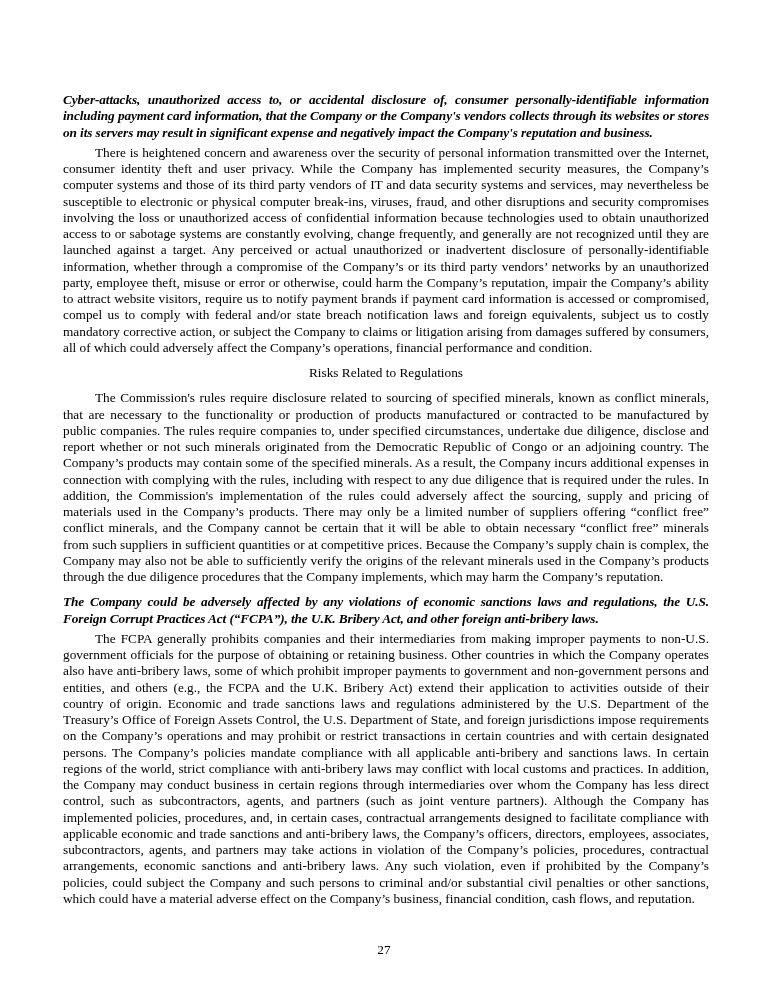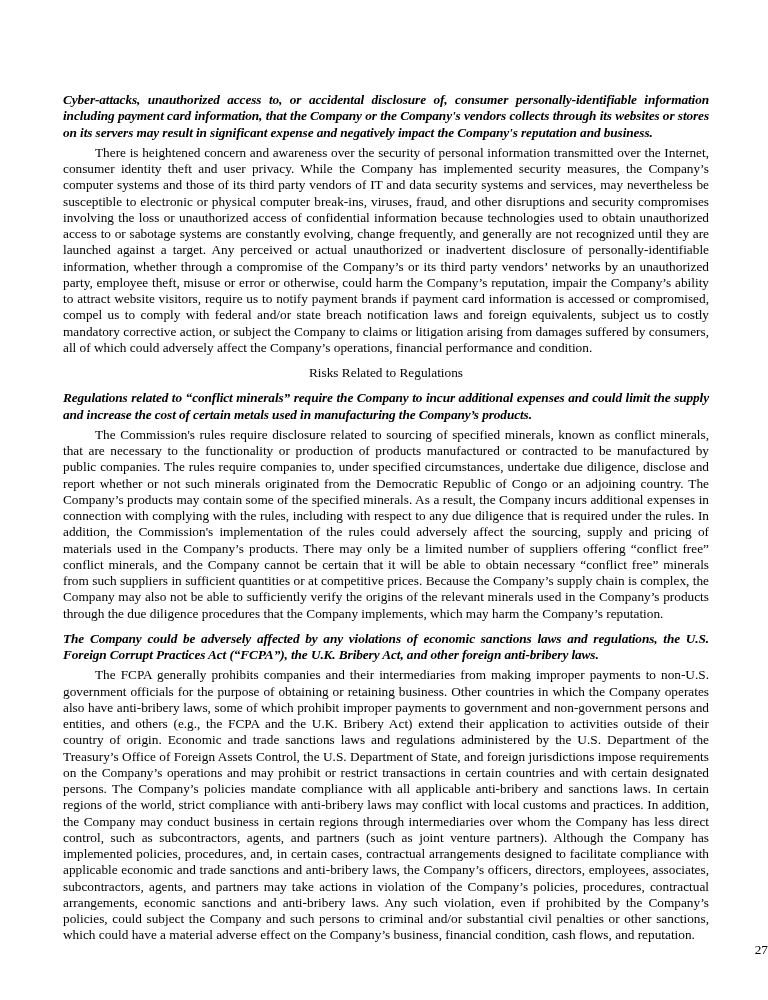--- a/index.html
+++ b/index.html
@@ -38,35 +38,34 @@
     .section-heading {
       font-weight: normal;
       text-align: center;
       margin: 2px 0 9px 0;
     }
     .page-number {
       position: absolute;
       left: 0;
       width: 768px;
       top: 942px;
-      text-align: right;
+      text-align: center;
       font-size: 13.3px;
     }
   </style>
 </head>
 <body>
 
 <div class="page">
 
   <p class="risk-heading">Cyber-attacks, unauthorized access to, or accidental disclosure of, consumer personally-identifiable information including payment card information, that the Company or the Company's vendors collects through its websites or stores on its servers may result in significant expense and negatively impact the Company's reputation and business.</p>
   <p class="body-para">There is heightened concern and awareness over the security of personal information transmitted over the Internet, consumer identity theft and user privacy. While the Company has implemented security measures, the Company’s computer systems and those of its third party vendors of IT and data security systems and services, may nevertheless be susceptible to electronic or physical computer break-ins, viruses, fraud, and other disruptions and security compromises involving the loss or unauthorized access of confidential information because technologies used to obtain unauthorized access to or sabotage systems are constantly evolving, change frequently, and generally are not recognized until they are launched against a target. Any perceived or actual unauthorized or inadvertent disclosure of personally-identifiable information, whether through a compromise of the Company’s or its third party vendors’ networks by an unauthorized party, employee theft, misuse or error or otherwise, could harm the Company’s reputation, impair the Company’s ability to attract website visitors, require us to notify payment brands if payment card information is accessed or compromised, compel us to comply with federal and/or state breach notification laws and foreign equivalents, subject us to costly mandatory corrective action, or subject the Company to claims or litigation arising from damages suffered by consumers, all of which could adversely affect the Company’s operations, financial performance and condition.</p>
 
   <p class="section-heading">Risks Related to Regulations</p>
 
-  <p class="risk-heading">Regulations related to “conflict minerals” require the Company to incur additional expenses and could limit the supply and increase the cost of certain metals used in manufacturing the Company’s products.</p>
   <p class="body-para">The Commission's rules require disclosure related to sourcing of specified minerals, known as conflict minerals, that are necessary to the functionality or production of products manufactured or contracted to be manufactured by public companies. The rules require companies to, under specified circumstances, undertake due diligence, disclose and report whether or not such minerals originated from the Democratic Republic of Congo or an adjoining country. The Company’s products may contain some of the specified minerals. As a result, the Company incurs additional expenses in connection with complying with the rules, including with respect to any due diligence that is required under the rules. In addition, the Commission's implementation of the rules could adversely affect the sourcing, supply and pricing of materials used in the Company’s products. There may only be a limited number of suppliers offering “conflict free” conflict minerals, and the Company cannot be certain that it will be able to obtain necessary “conflict free” minerals from such suppliers in sufficient quantities or at competitive prices. Because the Company’s supply chain is complex, the Company may also not be able to sufficiently verify the origins of the relevant minerals used in the Company’s products through the due diligence procedures that the Company implements, which may harm the Company’s reputation.</p>
 
   <p class="risk-heading">The Company could be adversely affected by any violations of economic sanctions laws and regulations, the U.S. Foreign Corrupt Practices Act (“FCPA”), the U.K. Bribery Act, and other foreign anti-bribery laws.</p>
   <p class="body-para">The FCPA generally prohibits companies and their intermediaries from making improper payments to non-U.S. government officials for the purpose of obtaining or retaining business. Other countries in which the Company operates also have anti-bribery laws, some of which prohibit improper payments to government and non-government persons and entities, and others (e.g., the FCPA and the U.K. Bribery Act) extend their application to activities outside of their country of origin. Economic and trade sanctions laws and regulations administered by the U.S. Department of the Treasury’s Office of Foreign Assets Control, the U.S. Department of State, and foreign jurisdictions impose requirements on the Company’s operations and may prohibit or restrict transactions in certain countries and with certain designated persons. The Company’s policies mandate compliance with all applicable anti-bribery and sanctions laws.  In certain regions of the world, strict compliance with anti-bribery laws may conflict with local customs and practices. In addition, the Company may conduct business in certain regions through intermediaries over whom the Company has less direct control, such as subcontractors, agents, and partners (such as joint venture partners). Although the Company has implemented policies, procedures, and, in certain cases, contractual arrangements designed to facilitate compliance with applicable economic and trade sanctions and anti-bribery laws, the Company’s officers, directors, employees, associates, subcontractors, agents, and partners may take actions in violation of the Company’s policies, procedures, contractual arrangements, economic sanctions and anti-bribery laws. Any such violation, even if prohibited by the Company’s policies, could subject the Company and such persons to criminal and/or substantial civil penalties or other sanctions, which could have a material adverse effect on the Company’s business, financial condition, cash flows, and reputation.</p>
 
 </div>
 
 <div class="page-number">27</div>
 
 </body></html>

